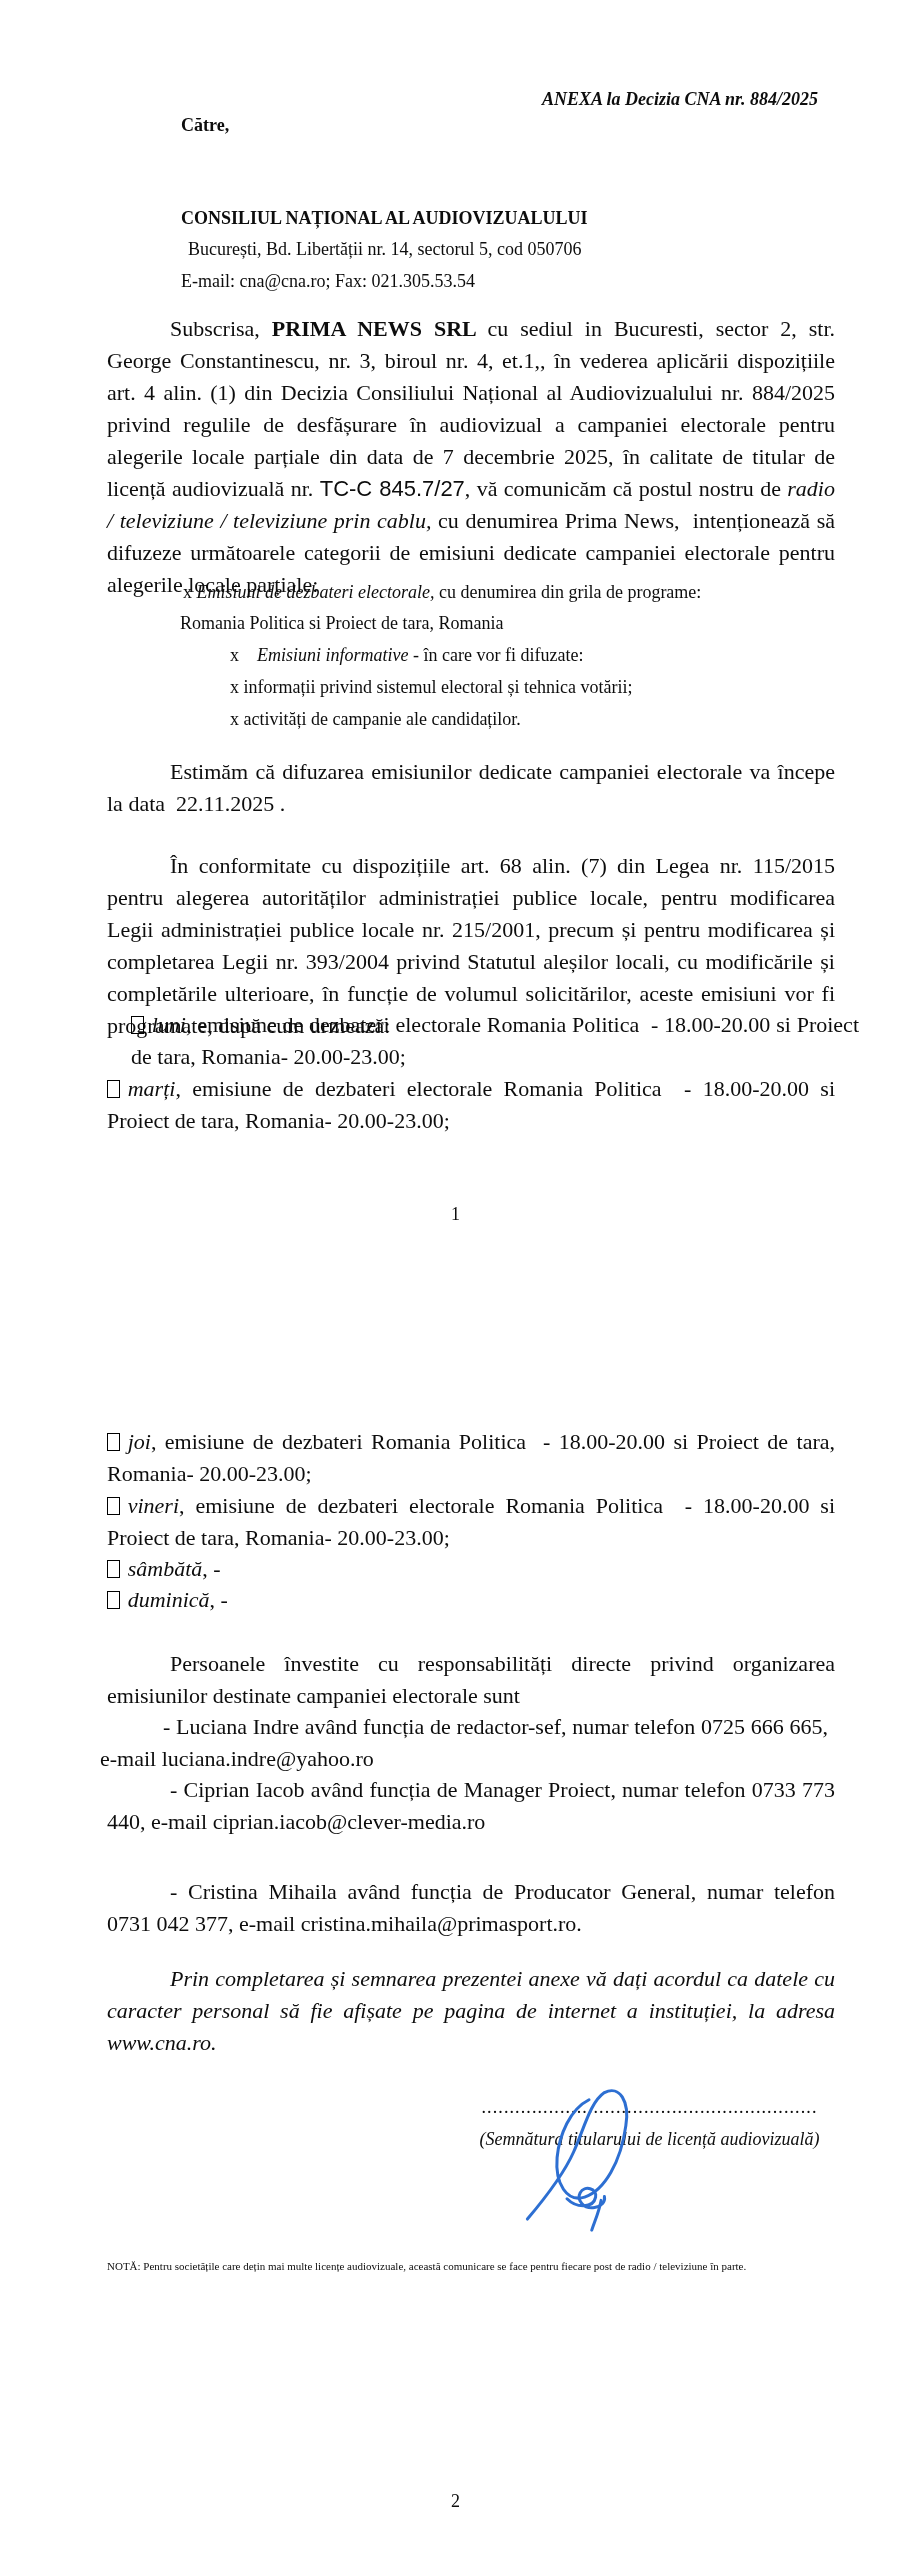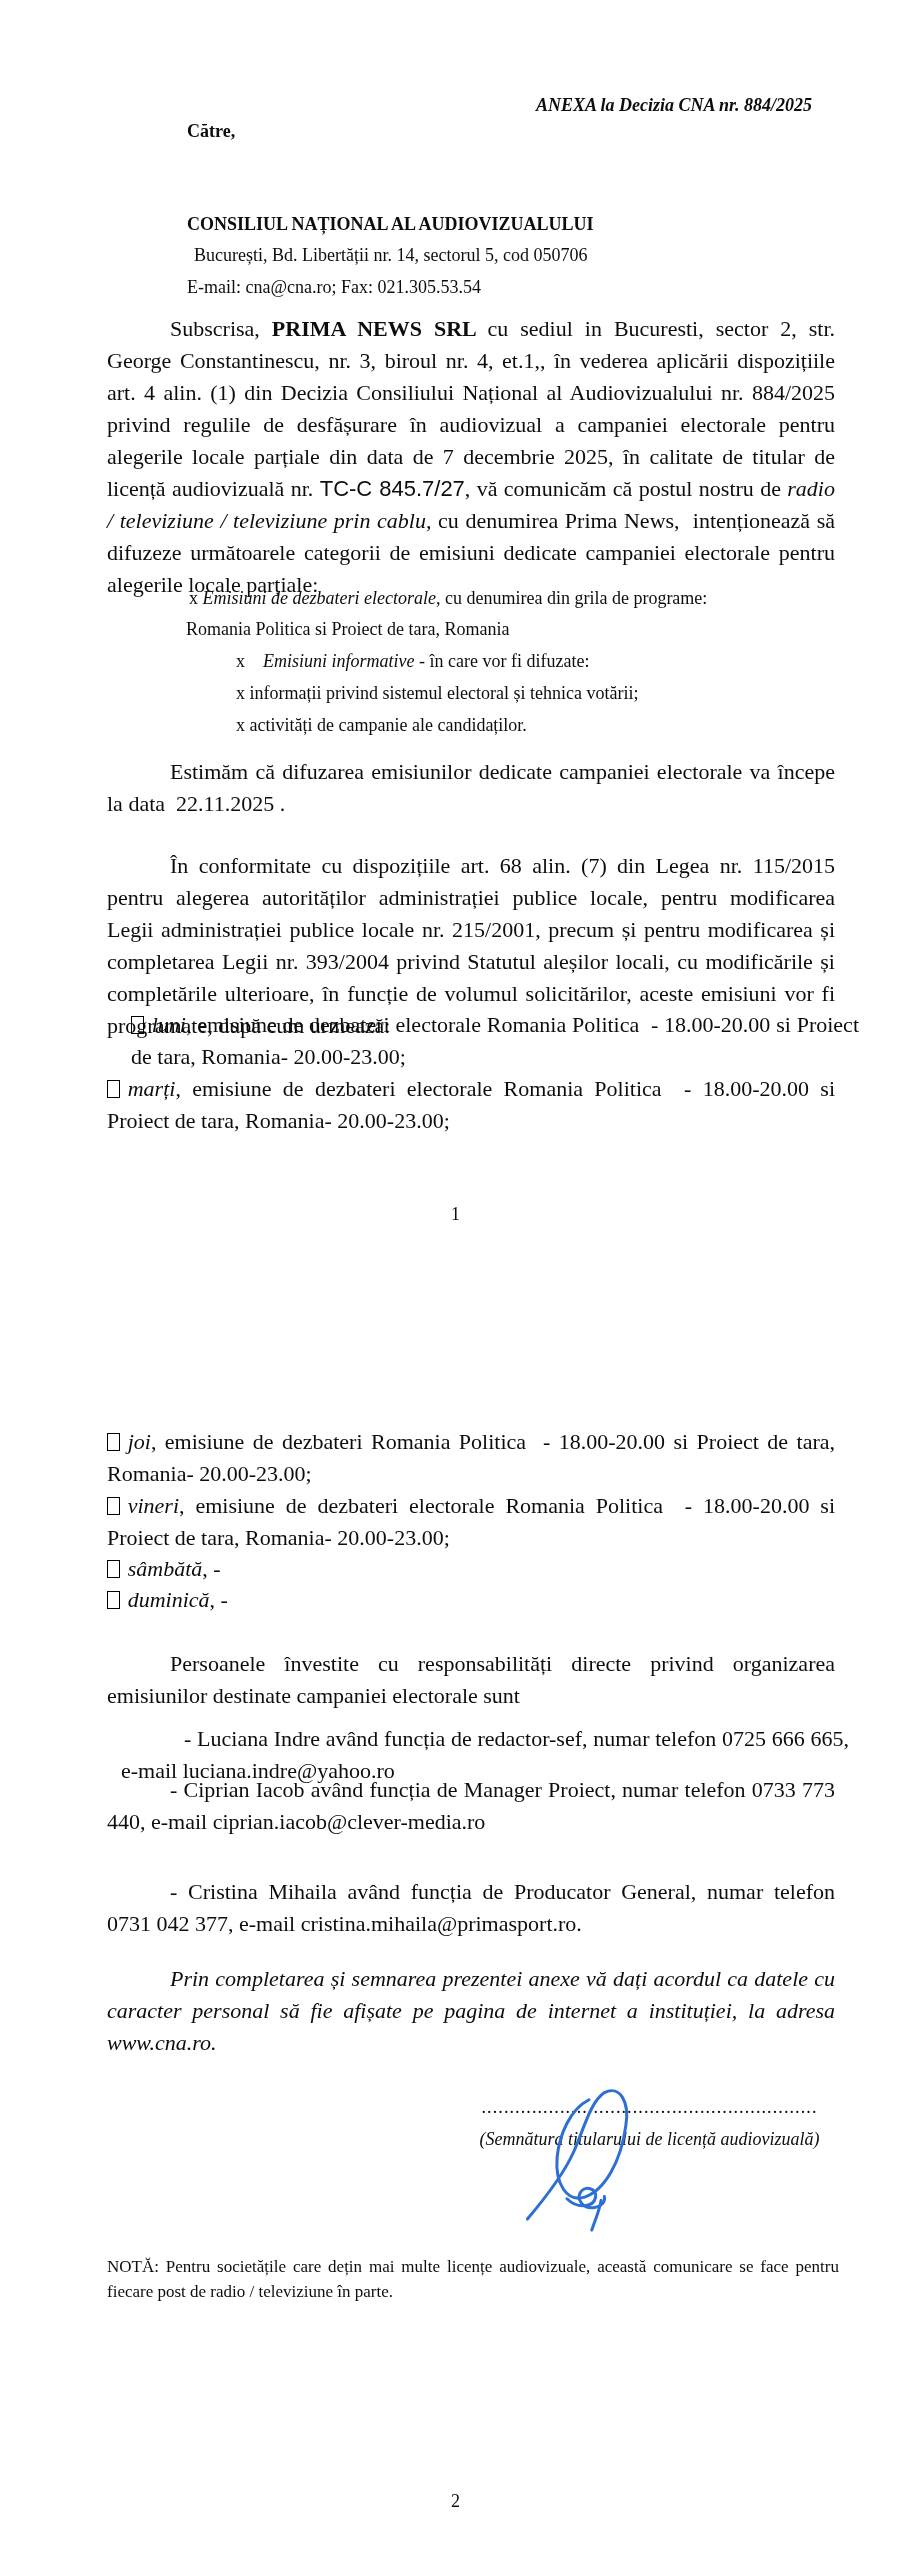--- a/index.html
+++ b/index.html
@@ -3,32 +3,32 @@
 <meta charset="utf-8">
 <style>
   html,body{margin:0;padding:0;background:#ffffff;}
   .doc{width:911px;margin:0;background:#ffffff;}
   .page{position:relative;width:911px;height:1288px;background:#ffffff;overflow:hidden;
         font-family:"Liberation Serif", serif;color:#0d0d0d;}
   .abs{position:absolute;}
   .b{font-weight:bold;}
   .i{font-style:italic;}
   .sans{font-family:"Liberation Sans", sans-serif;}
-  .txt{font-size:18px;line-height:32px;margin:16px;}
+  .txt{font-size:18px;line-height:32px;margin:10px;}
   .para{width:728px;text-align:justify;font-size:22px;line-height:32px;margin:0;}
   .indent{text-indent:63px;}
   .nowrap{white-space:nowrap;}
   .cb{display:inline-block;width:11px;height:15.4px;border:1.7px solid #000;
       margin-right:7.7px;vertical-align:-1.7px;}
   .pagenum{left:0;width:100%;text-align:center;font-size:18px;line-height:32px;}
   .sigblock{width:363px;text-align:center;}
   .sig-dots{display:block;font-size:18px;line-height:32px;letter-spacing:1.1px;
             white-space:nowrap;overflow:hidden;}
   .sig-caption{display:block;font-size:18px;line-height:32px;font-style:italic;white-space:nowrap;}
-  .nota{width:732px;text-align:justify;font-size:17px;line-height:25px;margin:0;}
+  .nota{width:732px;text-align:justify;font-size:11px;line-height:25px;margin:0;}
   .sig-svg{position:absolute;pointer-events:none;}
 </style>
 </head>
 <body>
 
 <div class="doc">
 
   <div class="page">
 
     <div class="abs txt b i nowrap" style="top:73px;right:83px;">ANEXA la Decizia  CNA nr. 884/2025</div>
@@ -70,21 +70,21 @@
     <p class="abs para" style="top:138px;left:107px;"><span class="cb"></span><span class="i">joi</span><span>, emisiune de dezbateri Romania Politica &nbsp;- 18.00-20.00 si Proiect de tara, Romania- 20.00-23.00;</span></p>
 
     <p class="abs para" style="top:202px;left:107px;"><span class="cb"></span><span class="i">vineri</span><span>, emisiune de dezbateri electorale Romania Politica &nbsp;- 18.00-20.00 si Proiect de tara, Romania- 20.00-23.00;</span></p>
 
     <p class="abs para" style="top:265px;left:107px;"><span class="cb"></span><span class="i">sâmbătă</span><span>, -</span></p>
 
     <p class="abs para" style="top:296px;left:107px;"><span class="cb"></span><span class="i">duminică</span><span>, -</span></p>
 
     <p class="abs para indent" style="top:360px;left:107px;">Persoanele învestite cu responsabilități directe privind organizarea emisiunilor destinate campaniei electorale sunt</p>
 
-    <p class="abs para indent" style="top:423px;left:121px;margin-top:12px;">- Luciana Indre având funcția de redactor-sef, numar telefon 0725 666 665, e-mail luciana.indre@yahoo.ro</p>
+    <p class="abs para indent" style="top:423px;left:100px;">- Luciana Indre având funcția de redactor-sef, numar telefon 0725 666 665, e-mail luciana.indre@yahoo.ro</p>
 
     <p class="abs para indent" style="top:486px;left:107px;">- Ciprian Iacob având funcția de Manager Proiect, numar telefon 0733 773 440, e-mail ciprian.iacob@clever-media.ro</p>
 
     <p class="abs para indent" style="top:550px;left:107px;margin-top:38px;">- Cristina Mihaila având funcția de Producator General, numar telefon 0731 042 377, e-mail cristina.mihaila@primasport.ro.</p>
 
     <p class="abs para indent" style="top:675px;left:107px;font-style:italic;">Prin completarea și semnarea prezentei anexe vă dați acordul ca datele cu caracter personal să fie afișate pe pagina de internet a instituției, la adresa www.cna.ro.</p>
 
     <div class="abs sigblock" style="top:803px;left:468px;">
       <span class="sig-dots">............................................................</span>
       <span class="sig-caption i">(Semnătura titularului de licență audiovizuală)</span>

